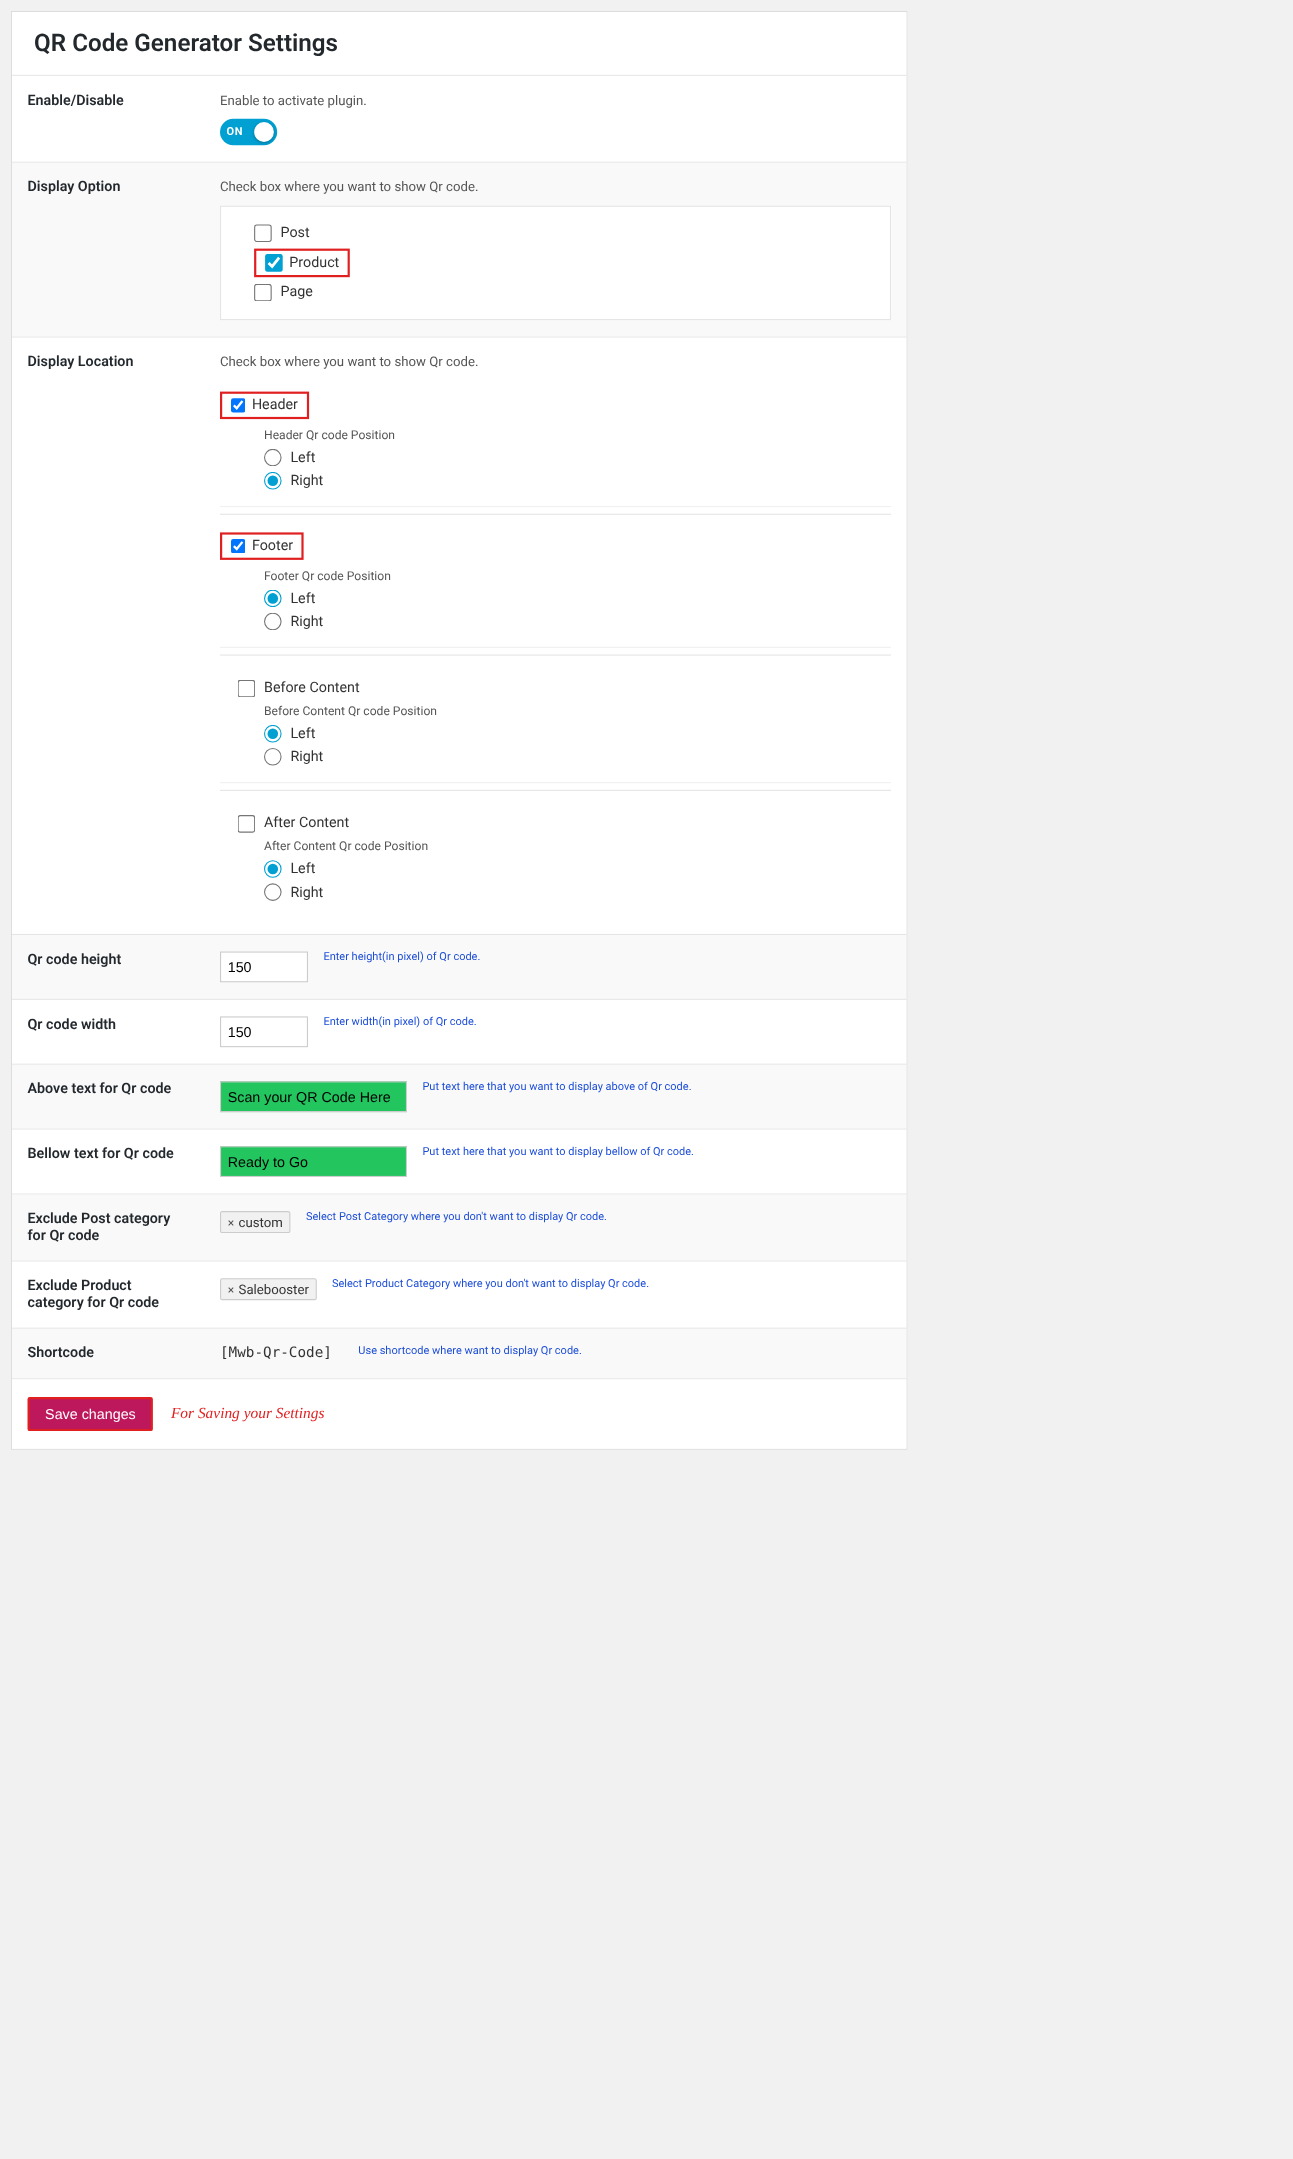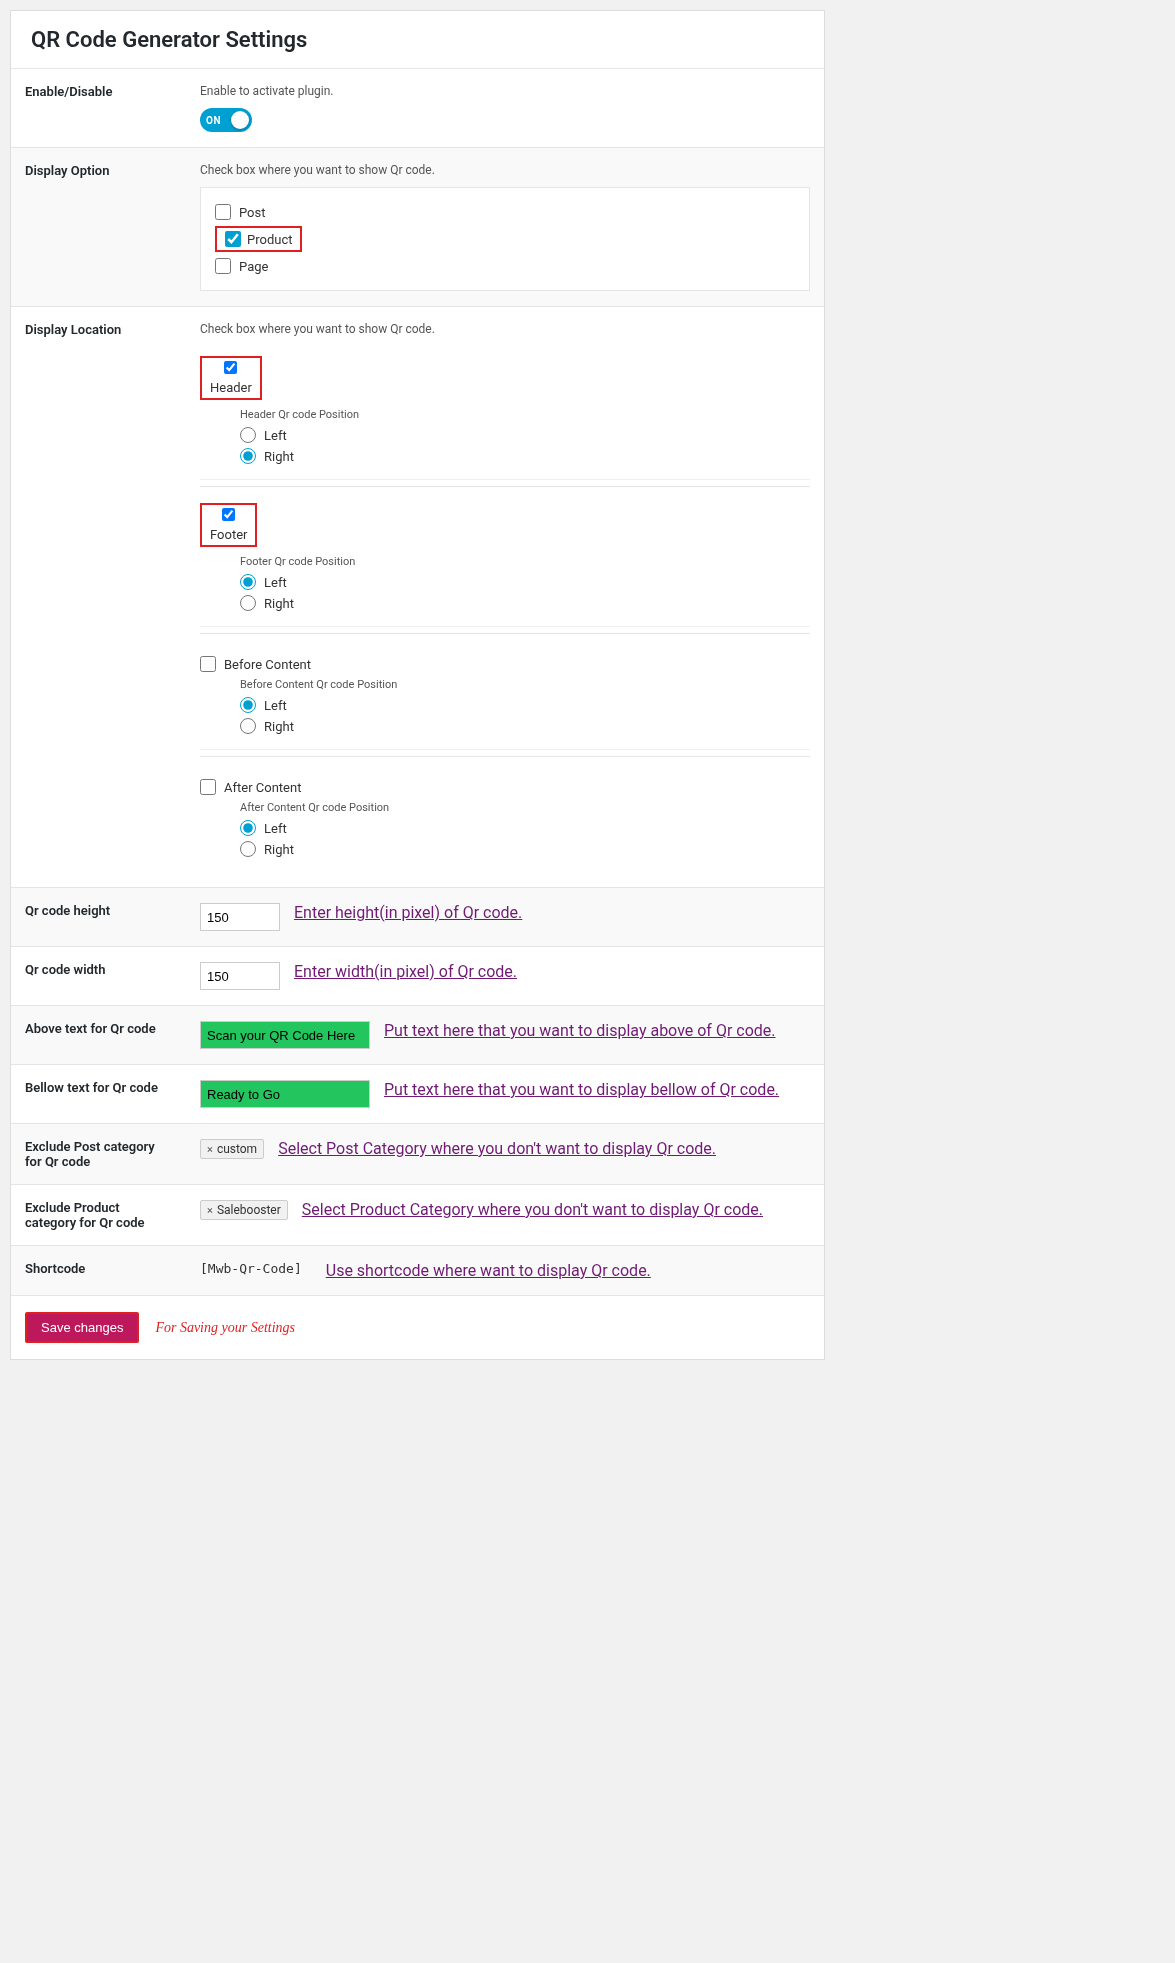--- a/index.html
+++ b/index.html
@@ -82,22 +82,21 @@
     }
     
     .option-box {
       background: #fff;
       border: 1px solid #e5e5e5;
       padding: 10px 14px;
       margin-top: 5px;
     }
     .checkbox-item {
       display: flex;
-      align-items: center;
-      margin: 6px 0;
+      margin: 6px 16px;
       gap: 8px;
       font-size: 13px;
     }
     .checkbox-item input[type="checkbox"] {
       width: 16px;
       height: 16px;
       cursor: pointer;
       accent-color: #00a0d2;
     }
     .checkbox-highlighted {
@@ -119,21 +118,20 @@
       align-items: center;
       gap: 8px;
       margin-bottom: 8px;
     }
     .location-header-highlighted {
       border: 2px solid #e02020;
       padding: 3px 8px;
       display: inline-flex;
       align-items: center;
       gap: 6px;
-      flex-direction: column;
     }
     .position-group {
       margin-left: 40px;
       margin-top: 4px;
     }
     .position-label {
       font-size: 11px;
       color: #555;
       margin-bottom: 6px;
     }
@@ -151,23 +149,22 @@
       accent-color: #00a0d2;
     }
     .number-input {
       width: 80px;
       height: 28px;
       border: 1px solid #ccc;
       padding: 2px 6px;
       font-size: 13px;
     }
     .input-desc {
-      color: #701a75;
-      font-size: 16px;
-      text-decoration: underline;
+      color: #1d4ed8;
+      font-size: 10px;
     }
     
     .text-input {
       width: 170px;
       height: 28px;
       border: 1px solid #ccc;
       padding: 2px 6px;
       font-size: 13px;
       background: #22c55e;
     }

